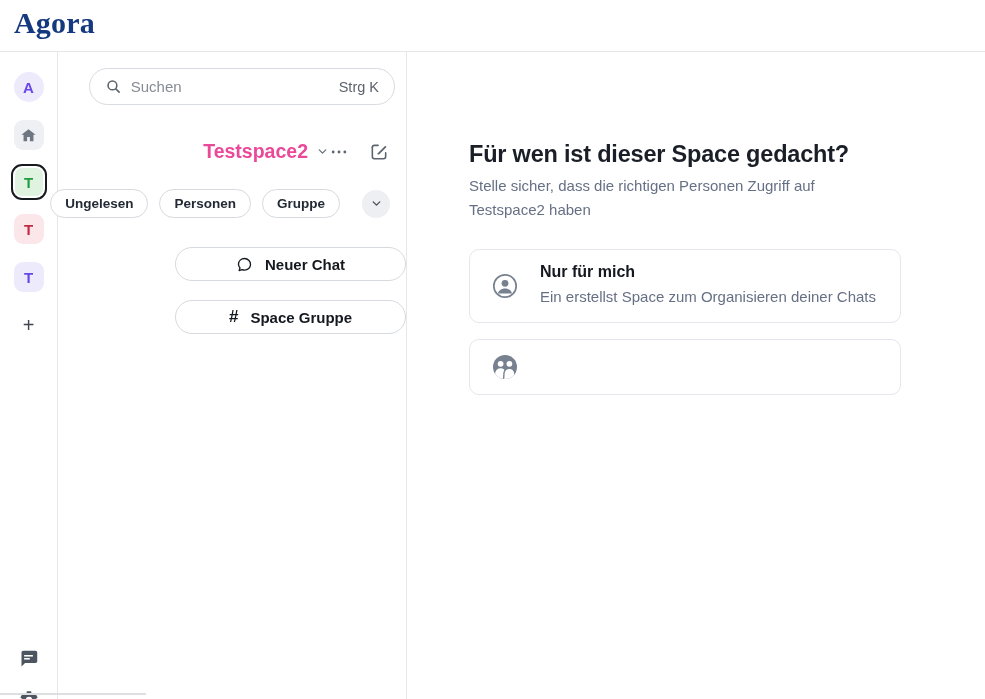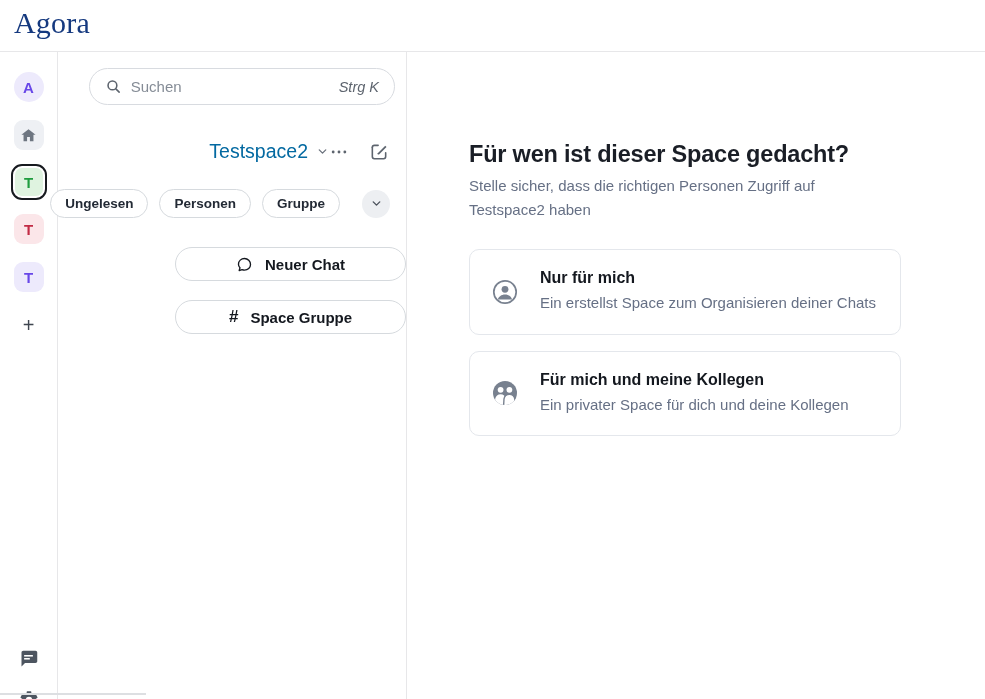--- a/index.html
+++ b/index.html
@@ -2,21 +2,21 @@
 <html><head>
 <meta charset="utf-8">
 <style>
   * { margin:0; padding:0; box-sizing:border-box; }
   html,body { background:#fff; }
   body { font-family:"Liberation Sans", sans-serif; color:#181c24; }
   .app { position:relative; width:985px; height:699px; background:#fff; overflow:hidden; }
 
   
   .topbar { height:52px; border-bottom:1px solid #e7e7e9; display:flex; align-items:center; padding:0 14px; }
-  .logo { font-family:"Liberation Serif", serif; font-weight:400; font-size:30px; color:#15397f; letter-spacing:0.2px; margin-top:-6px; }
+  .logo { font-family:"Liberation Serif", serif; font-weight:700; font-size:30px; color:#15397f; letter-spacing:0.2px; margin-top:-6px; }
 
   
   .body { display:flex; height:647px; }
 
   
   .rail { width:58px; border-right:1px solid #e7e7e9; display:flex; flex-direction:column; align-items:center; padding-top:20px; overflow:hidden; }
   .avatar { width:30px; height:30px; display:flex; align-items:center; justify-content:center; font-weight:700; font-size:15px; margin-bottom:18px; cursor:pointer; }
   .avatar.round { border-radius:50%; }
   .avatar.sq { border-radius:9px; }
   .av-purple { background:#edeafc; color:#6847e8; }
@@ -28,25 +28,25 @@
   .rail-add { width:30px; height:30px; display:flex; align-items:center; justify-content:center; font-size:20px; color:#3f4650; cursor:pointer; margin-bottom:12px; }
   .rail-bottom { margin-top:auto; display:flex; flex-direction:column; align-items:center; gap:20px; margin-bottom:-12px; }
   .rail-bottom .ricon { cursor:pointer; display:flex; }
 
   
   .panel { width:349px; border-right:1px solid #e7e7e9; display:flex; flex-direction:column; background:#fff;align-items:flex-end; }
   .search-wrap { margin:16px 11px 0; }
   .search { height:37px; border:1px solid #d8dbe0; border-radius:19px; display:flex; align-items:center; padding:0 15px; gap:9px; background:#fff; }
   .search input { flex:1; border:none; outline:none; font-size:15px; color:#3c4350; font-family:"Liberation Sans", sans-serif; background:transparent; }
   .search input::placeholder { color:#858c96; }
-  .search .shortcut { color:#5d646e; font-size:14.5px; white-space:nowrap;font-style:italic; }
+  .search .shortcut { color:#5d646e; font-size:14.5px; white-space:nowrap; }
   .panel-divider { height:1px; background:#ededee; margin-top:13px; }
 
   .space-header { display:flex; align-items:center; margin:21px 17px 0 12px; }
-  .space-title { font-size:19.5px; font-weight:400; color:#0369a1; cursor:pointer; }
+  .space-title { font-size:19.5px; font-weight:700; color:#ec4899; cursor:pointer; }
   .space-caret { margin-left:8px; display:flex; cursor:pointer; }
   .sh-spacer { flex:1; }
   .icon-btn { display:flex; align-items:center; justify-content:center; cursor:pointer; }
   .icon-btn + .icon-btn { margin-left:20px; }
 
   .chips { display:flex; align-items:center; margin:26px 16px 0 12px; gap:11px;font-weight:bold; }
   .chip { height:29px; padding:0 14px; border:1px solid #d6dade; border-radius:15px; font-size:13.5px; color:#232a35; display:flex; align-items:center; background:#fff; cursor:pointer; white-space:nowrap; }
   .chips .spacer { flex:1; }
   .chip-expand { width:28px; height:28px; border-radius:50%; background:#edeff2; display:flex; align-items:center; justify-content:center; cursor:pointer; }
 
@@ -58,21 +58,21 @@
   .pill-btn { width:231px; height:34px; border:1px solid #d6dade; border-radius:17px; background:#fff; display:flex; align-items:center; justify-content:center; gap:12px; font-size:15px; font-weight:700; color:#14181f; font-family:"Liberation Sans", sans-serif; cursor:pointer; }
   .hash { font-size:17px; font-weight:700; color:#14181f; margin-top:-1px; }
 
   .panel-cutoff { position:absolute; left:0; top:693px; width:146px; height:2px; background:#dddfe2; }
 
   
   .main { flex:1; padding:89px 0 0 62px; }
   .main h1 { font-size:23.5px; font-weight:700; color:#1a1e26; letter-spacing:-0.2px; }
   .main .sub { margin-top:6px; max-width:378px; font-size:15px; color:#667085; line-height:1.6; }
   .cards { margin-top:27px; width:432px; display:flex; flex-direction:column; gap:16px; }
-  .card { border:1px solid #e4e7ec; border-radius:10px; padding:19px 21px; display:flex; align-items:center; gap:21px; background:#fff; cursor:pointer; }
+  .card { border:1px solid #e4e7ec; border-radius:10px; padding:13px 21px; display:flex; align-items:center; gap:21px; background:#fff; cursor:pointer; }
   .card-icon { flex:0 0 28px; display:flex; }
   .card-title { font-size:16px; font-weight:700; color:#14181f; margin-bottom:5px; }
   .card-desc { font-size:15px; color:#667085; line-height:1.5; }
 
   svg { display:block; }
 </style>
 </head>
 <body>
 
 <div class="app">
@@ -225,24 +225,20 @@
                 </defs>
               <circle cx="14" cy="14" r="12" fill="#78818f"></circle>
               <g clip-path="url(#gc)">
                 <circle cx="9.6" cy="10.8" r="2.9" fill="#fff"></circle>
                 <circle cx="18.4" cy="10.8" r="2.9" fill="#fff"></circle>
                 <path d="M9.6 15.2c-2.7 0-4.9 1.9-5.4 4.6l-.4 7h11.6l-.4-7c-.5-2.7-2.7-4.6-5.4-4.6z" fill="#fff"></path>
                 <path d="M18.4 15.2c-2.7 0-4.9 1.9-5.4 4.6l-.4 7h11.6l-.4-7c-.5-2.7-2.7-4.6-5.4-4.6z" fill="#fff" stroke="#78818f" stroke-width="1.4"></path>
               </g>
             </svg>
           </span>
-          <div>
-            <div class="card-title">Für mich und meine Kollegen</div>
-            <div class="card-desc">Ein privater Space für dich und deine Kollegen</div>
-          </div>
         </div>
       </div>
     </div>
 
   </div>
 
   <div class="panel-cutoff"></div>
 </div>
 
 </body></html>

